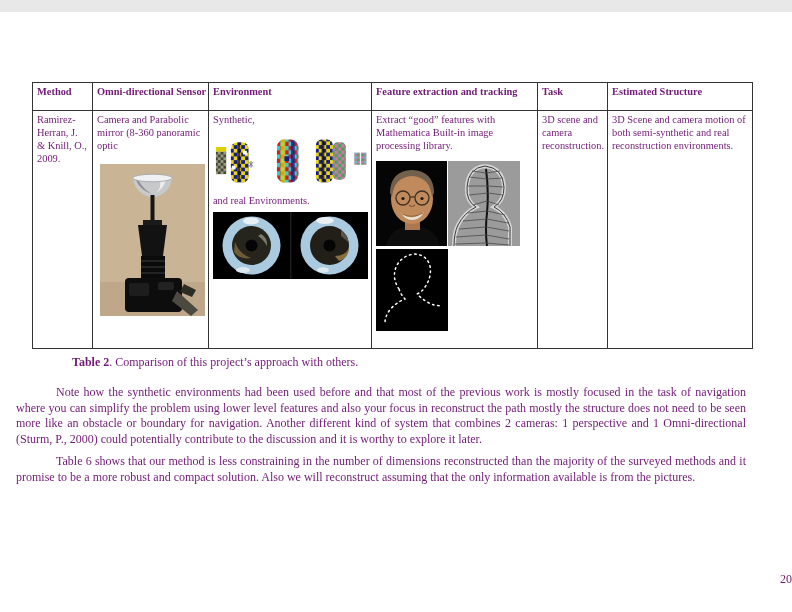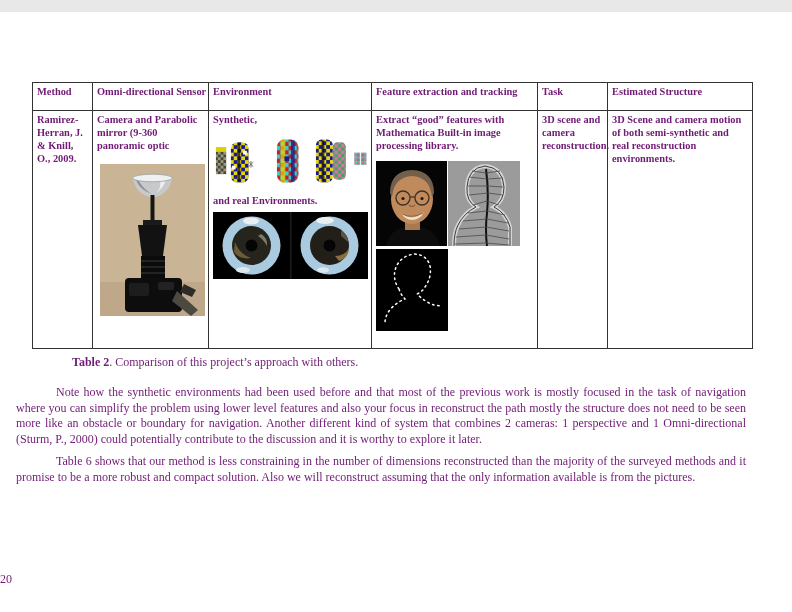--- a/index.html
+++ b/index.html
@@ -8,21 +8,21 @@
     font-family:"Liberation Serif", serif;color:#701a75;overflow:hidden;
     margin:12px auto;
   }
   
   table.doc-table{
     position:absolute;left:32px;top:70px;width:720px;
     border-collapse:collapse;table-layout:fixed;
   }
   .doc-table th,.doc-table td{
     border:1px solid #333;vertical-align:top;text-align:left;
-    padding:2px 4px;font-size:10.4px;line-height:1.25;font-weight:bold;
+    padding:2px 4px;font-size:10.4px;line-height:1.25;font-weight:normal;
   }
   .doc-table th{font-weight:bold;height:23px;white-space:nowrap;overflow:hidden;}
   .doc-table td{height:233px;}
   .cellblock{margin:0;}
   .img-row{display:flex;align-items:flex-start;}
   .syn-row{margin:10px 0 4px 0;gap:0;height:52px;}
   .syn-row svg{display:block;}
   .syn-sp1{margin-left:2px;}
   .syn-sp2{margin-left:22px;}
   .syn-sp3{margin-left:14px;}
@@ -35,21 +35,21 @@
   .caption{
     position:absolute;left:72px;top:343px;font-size:12px;margin:0;
   }
   .para{
     position:absolute;left:16px;width:730px;margin:0;
     font-size:12px;line-height:15.6px;text-align:justify;text-indent:40px;
   }
   .para1{top:373px;}
   .para2{top:442px;}
   .page-number{
-    position:absolute;left:0;top:560px;width:792px;text-align:left;
+    position:absolute;left:0;top:560px;width:792px;text-align:right;
     font-size:12px;
   }
 </style>
 </head>
 <body>
 
 <div class="page">
 
   <table class="doc-table">
     <colgroup>
@@ -71,21 +71,21 @@
       </tr>
     </thead>
     <tbody>
       <tr>
 
         <td>
           <div class="cellblock">Ramirez-Herran, J. &amp; Knill, O., 2009.</div>
         </td>
 
         <td>
-          <div class="cellblock">Camera and Parabolic mirror (9-360 panoramic optic</div>
+          <div class="cellblock">Camera and Parabolic mirror (8-360 panoramic optic</div>
           <div class="cam-wrap">
             <svg width="105" height="152" viewBox="0 0 105 152">
               <rect width="105" height="152" fill="#c9b495"></rect>
               <rect y="118" width="105" height="34" fill="#bfa88a"></rect>
 
               <path d="M33 14 L72 14 Q70 30 52.5 34 Q35 30 33 14 Z" fill="#c7c9cb"></path>
               <path d="M38 16 Q44 26 52 30 Q40 26 36 16 Z" fill="#8d8f92"></path>
               <path d="M60 15 Q62 24 56 29 Q64 24 66 15 Z" fill="#eceff1"></path>
               <ellipse cx="52.5" cy="14" rx="19.8" ry="3.8" fill="#eef0f2" stroke="#9aa0a4" stroke-width="0.8"></ellipse>
 

